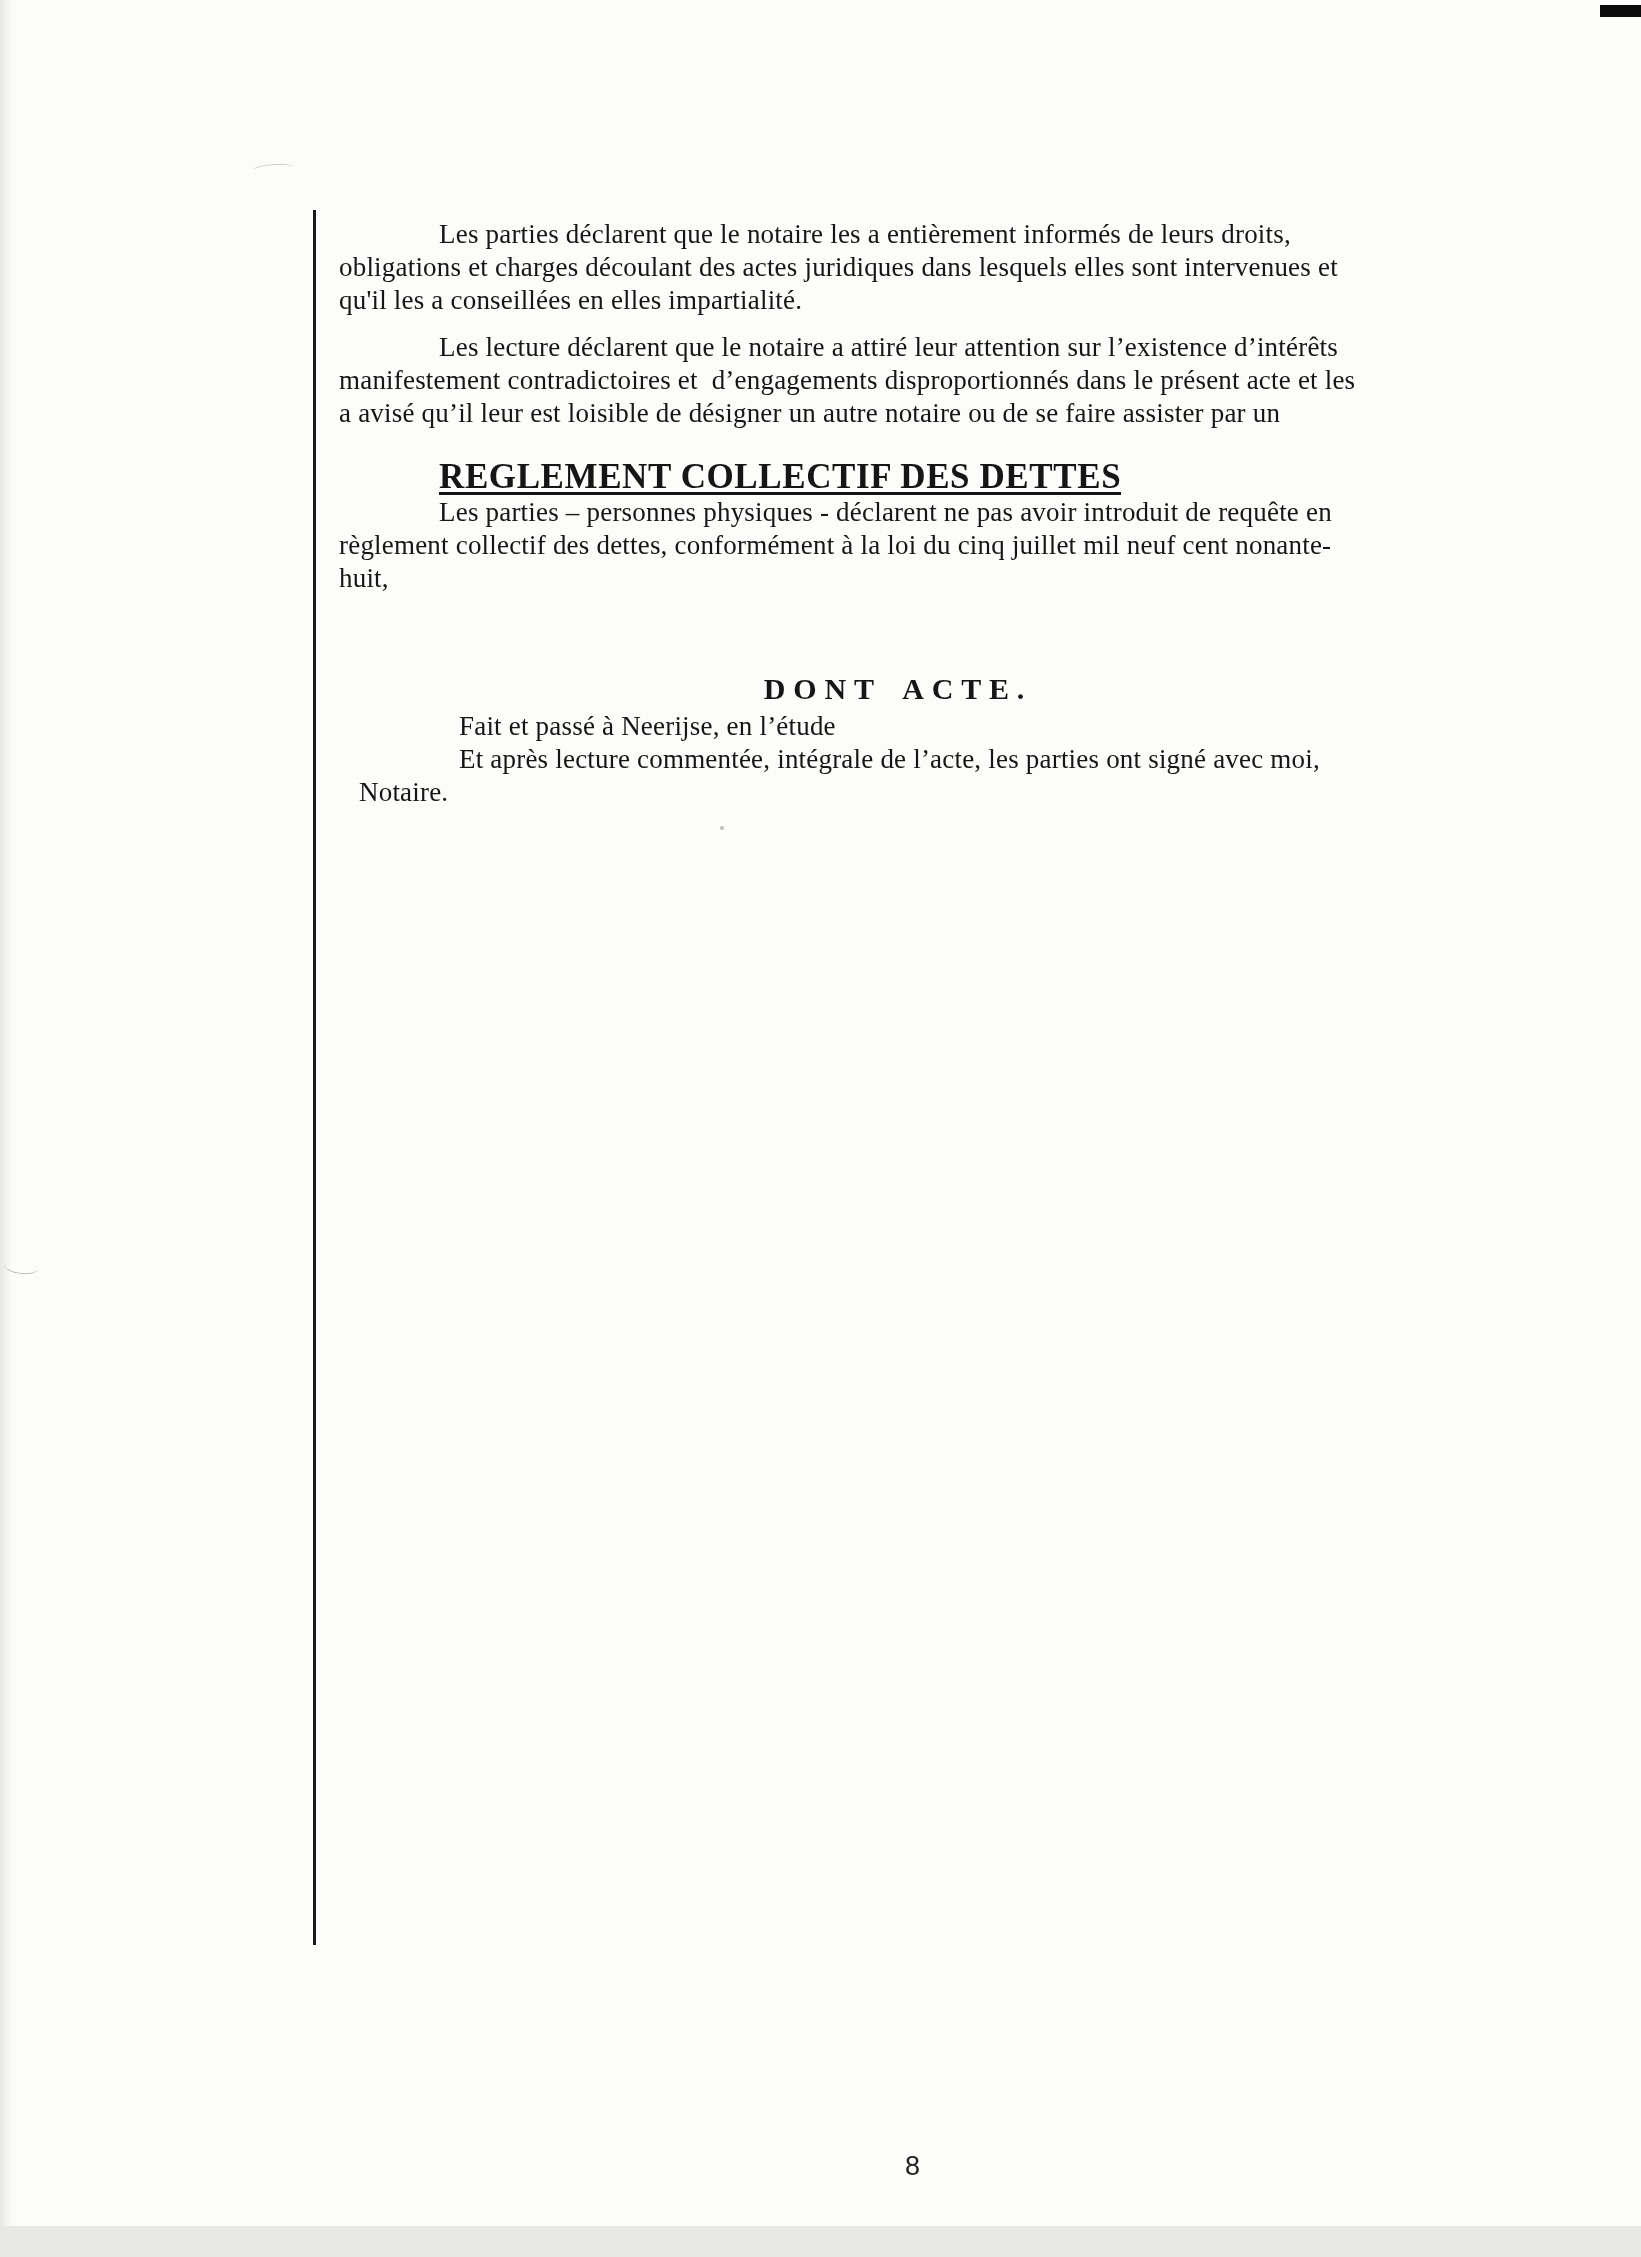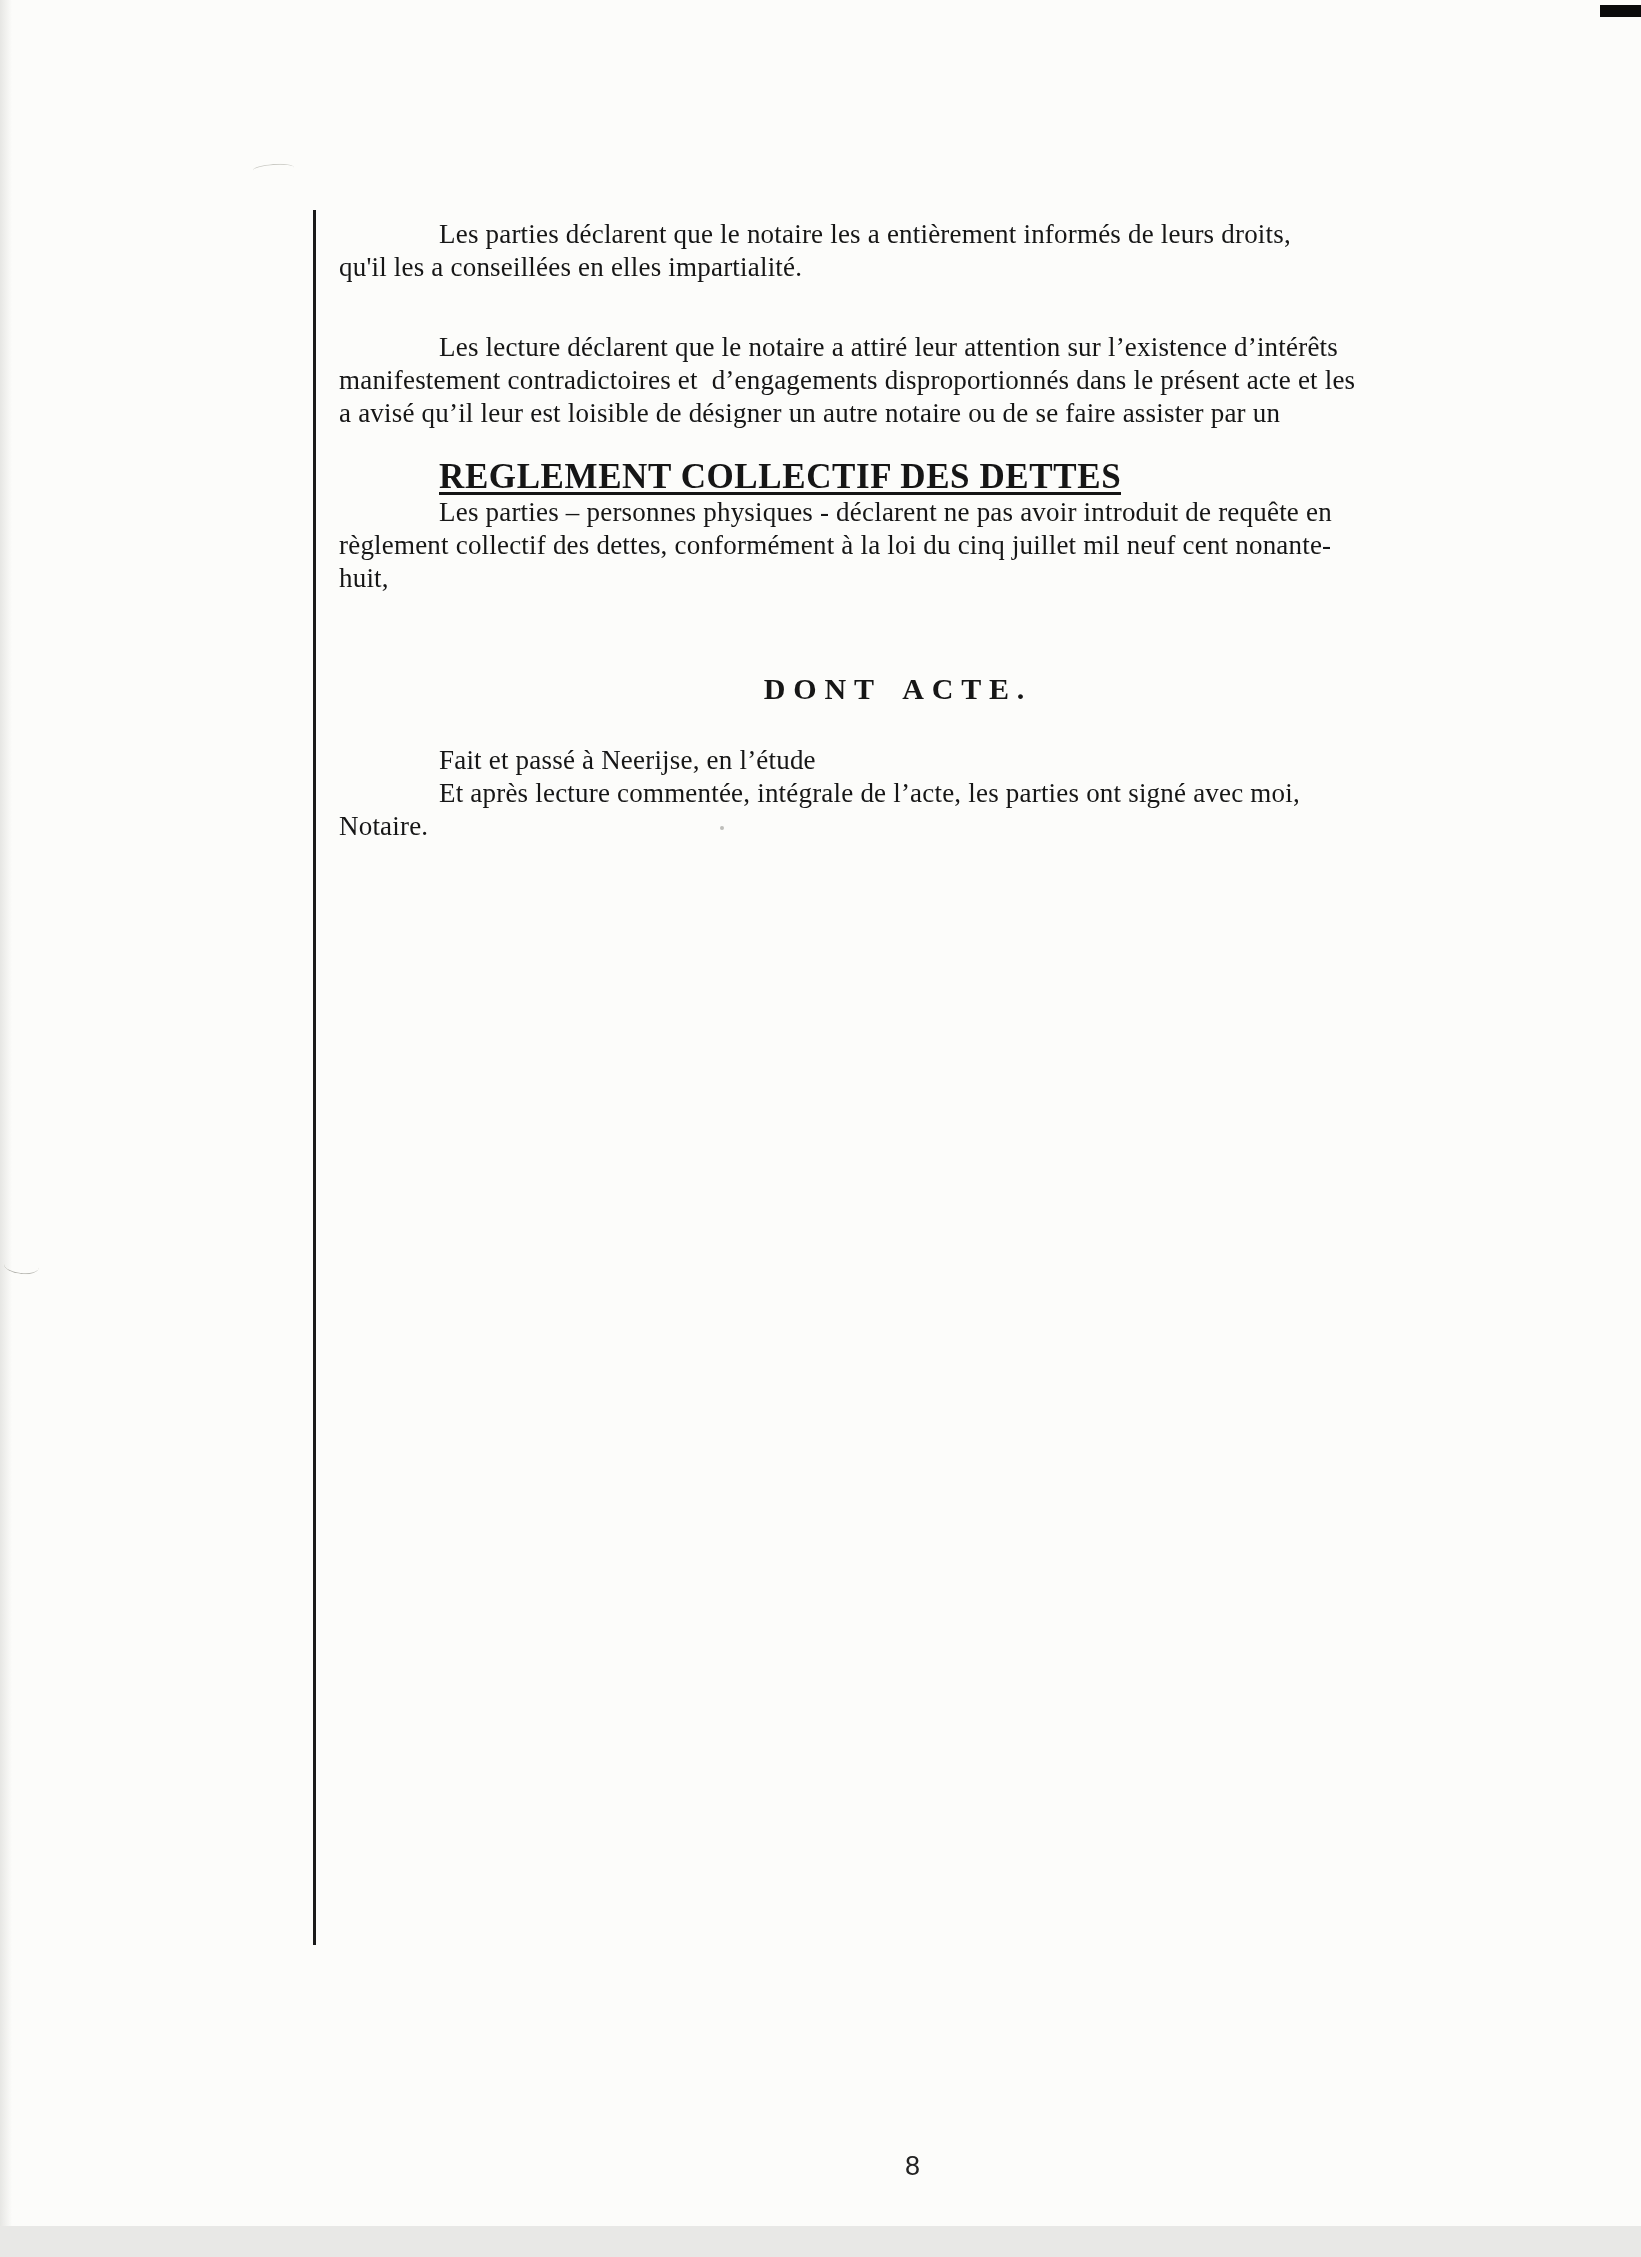--- a/index.html
+++ b/index.html
@@ -109,21 +109,21 @@
     top: 672px;
     width: 1124px;
     text-align: center;
     font-size: 30px;
     line-height: 33px;
     font-weight: bold;
     letter-spacing: 0.26em;
     word-spacing: 0.25em;
     white-space: pre;
   }
-  .closing { top: 744px; }
+  .closing { top: 710px; margin-left: 20px; }
   .page-number {
     position: absolute;
     left: 336px;
     top: 2150px;
     width: 1153px;
     text-align: center;
     font-family: "Liberation Sans", "DejaVu Sans", sans-serif;
     font-size: 27px;
     line-height: 33px;
     color: #222222;
@@ -139,20 +139,21 @@
   <div class="corner-mark"></div>
 
   <div class="margin-rule"></div>
 
   <div class="smudge-top"></div>
   <div class="smudge-left"></div>
   <div class="scan-dot"></div>
 
   <div class="textblock p1">
     <span class="line indent">Les parties déclarent que le notaire les a entièrement informés de leurs droits,</span>
+    <span class="line">obligations et charges découlant des actes juridiques dans lesquels elles sont intervenues et</span>
     <span class="line">qu'il les a conseillées en elles impartialité.</span>
   </div>
 
   <div class="textblock p2">
     <span class="line indent">Les lecture déclarent que le notaire a attiré leur attention sur l’existence d’intérêts</span>
     <span class="line">manifestement contradictoires et  d’engagements disproportionnés dans le présent acte et les</span>
     <span class="line">a avisé qu’il leur est loisible de désigner un autre notaire ou de se faire assister par un</span>
   </div>
 
   <div class="heading-wrap">

